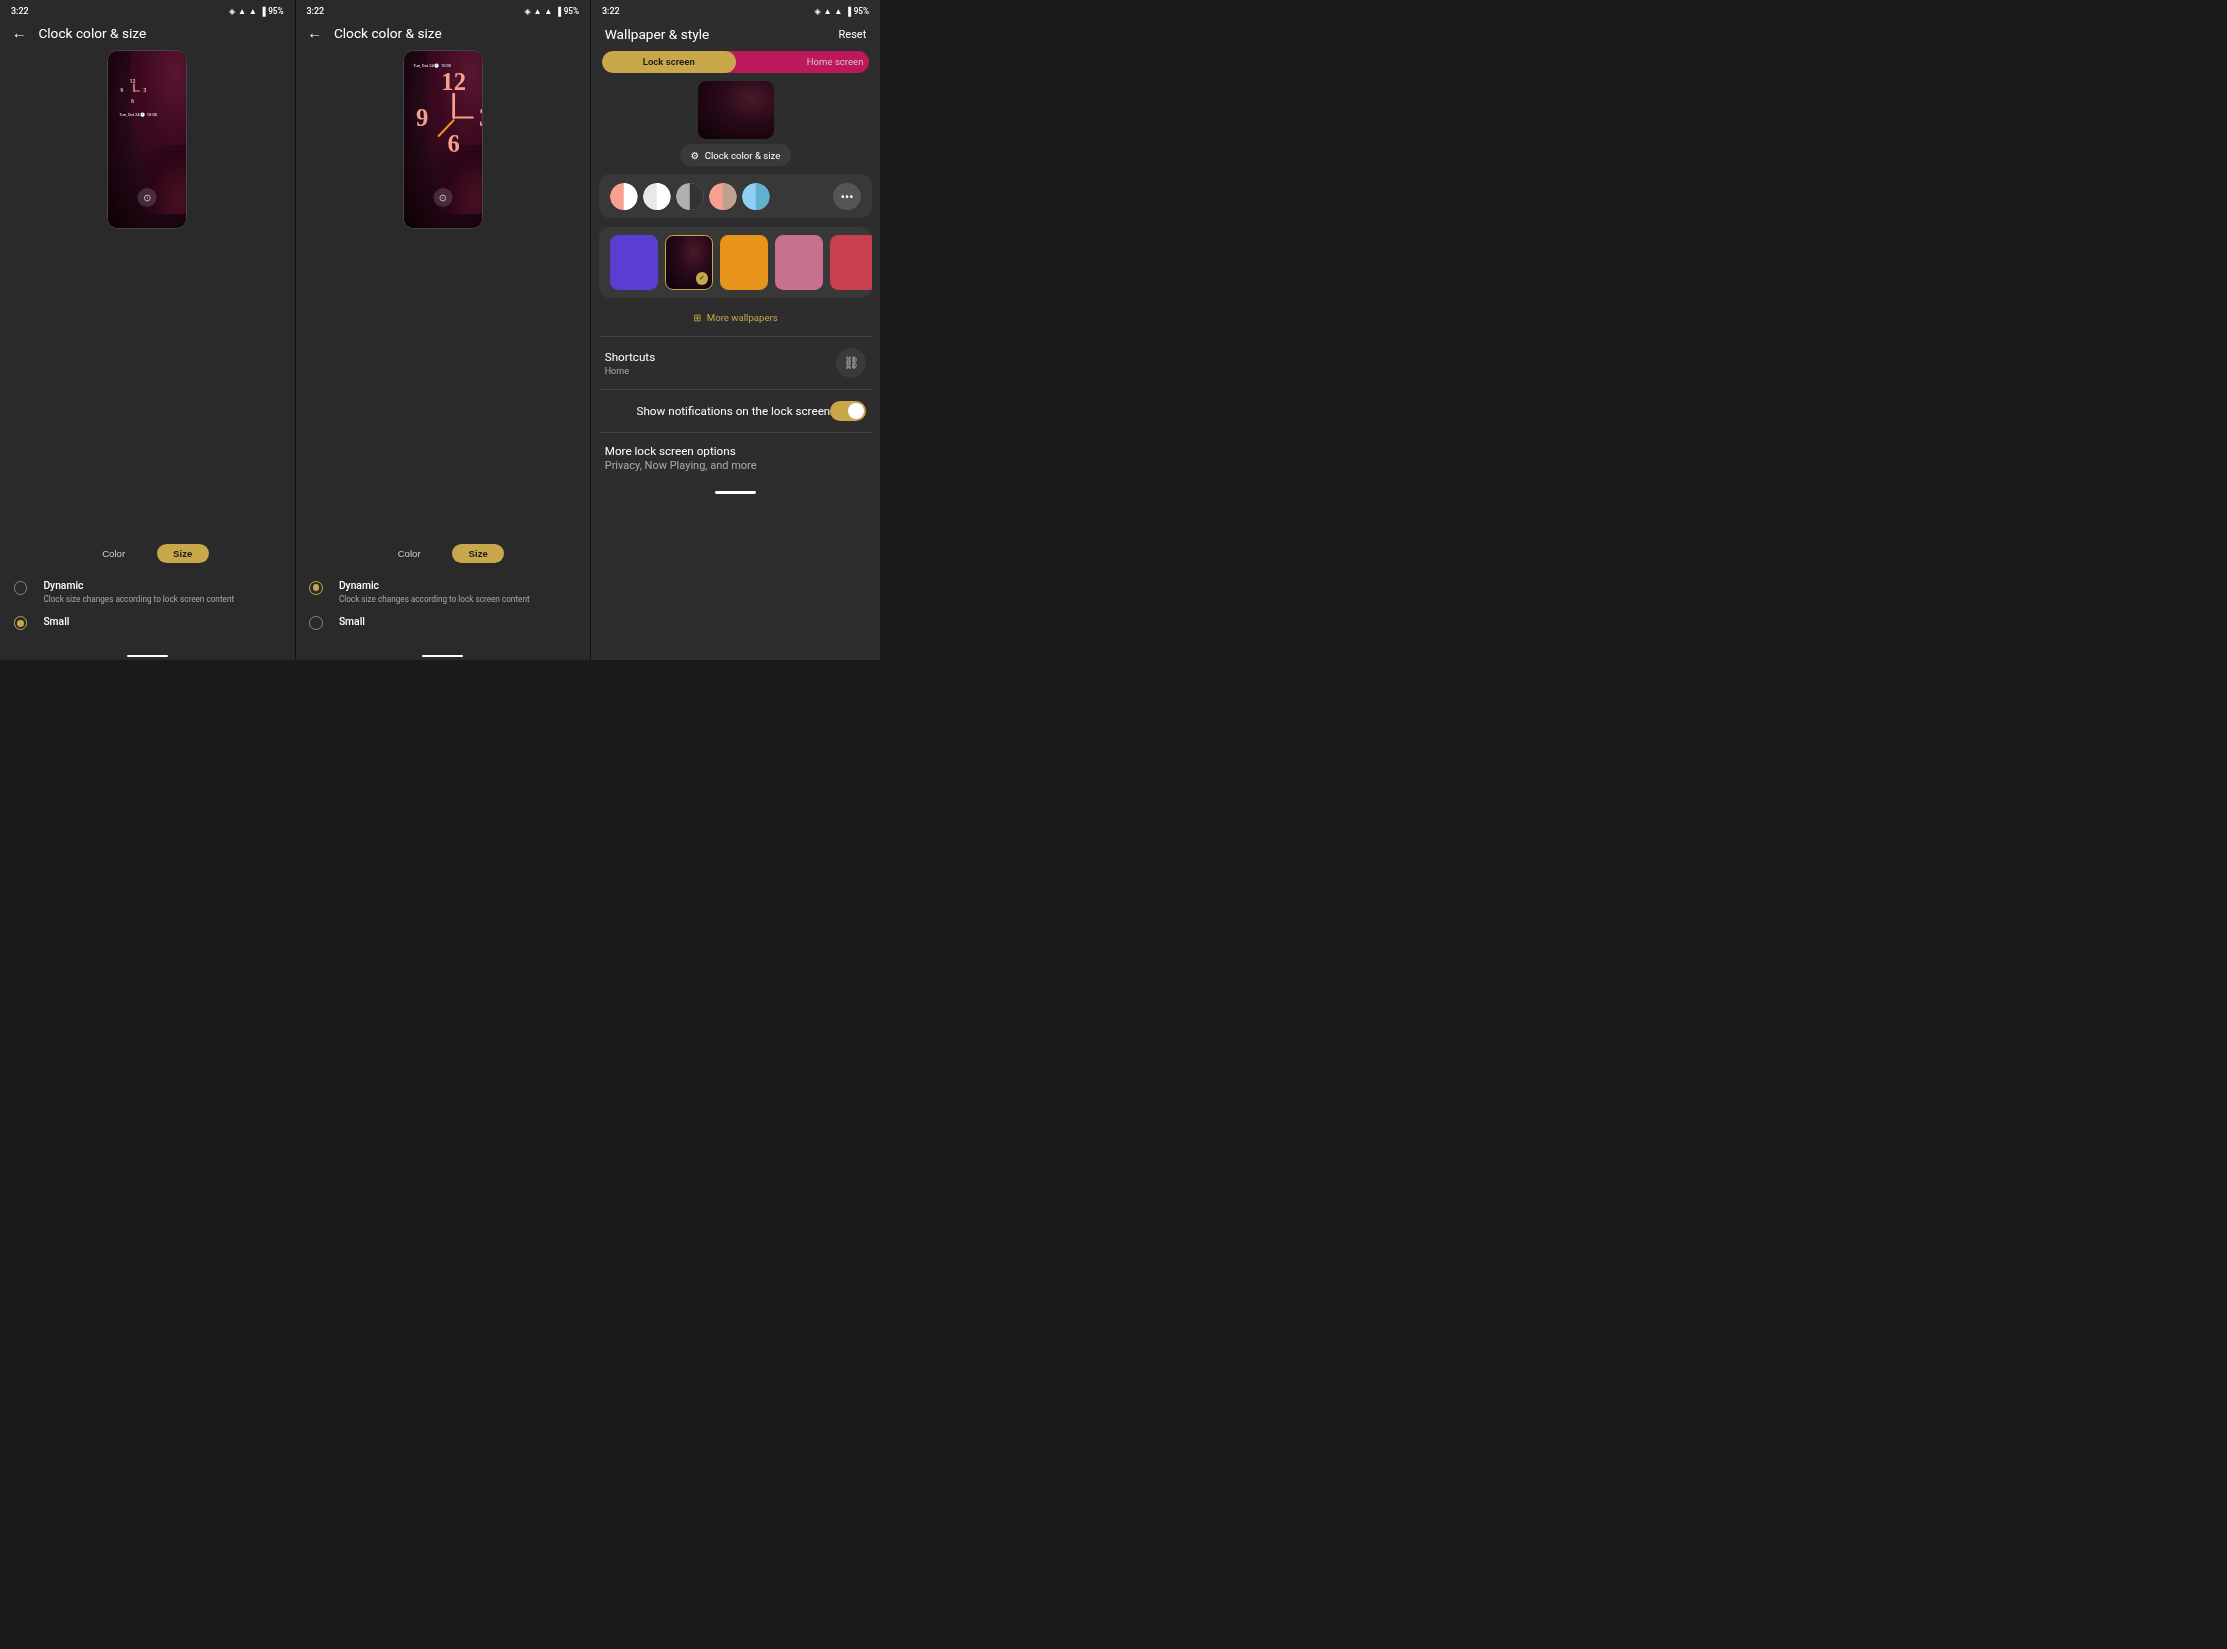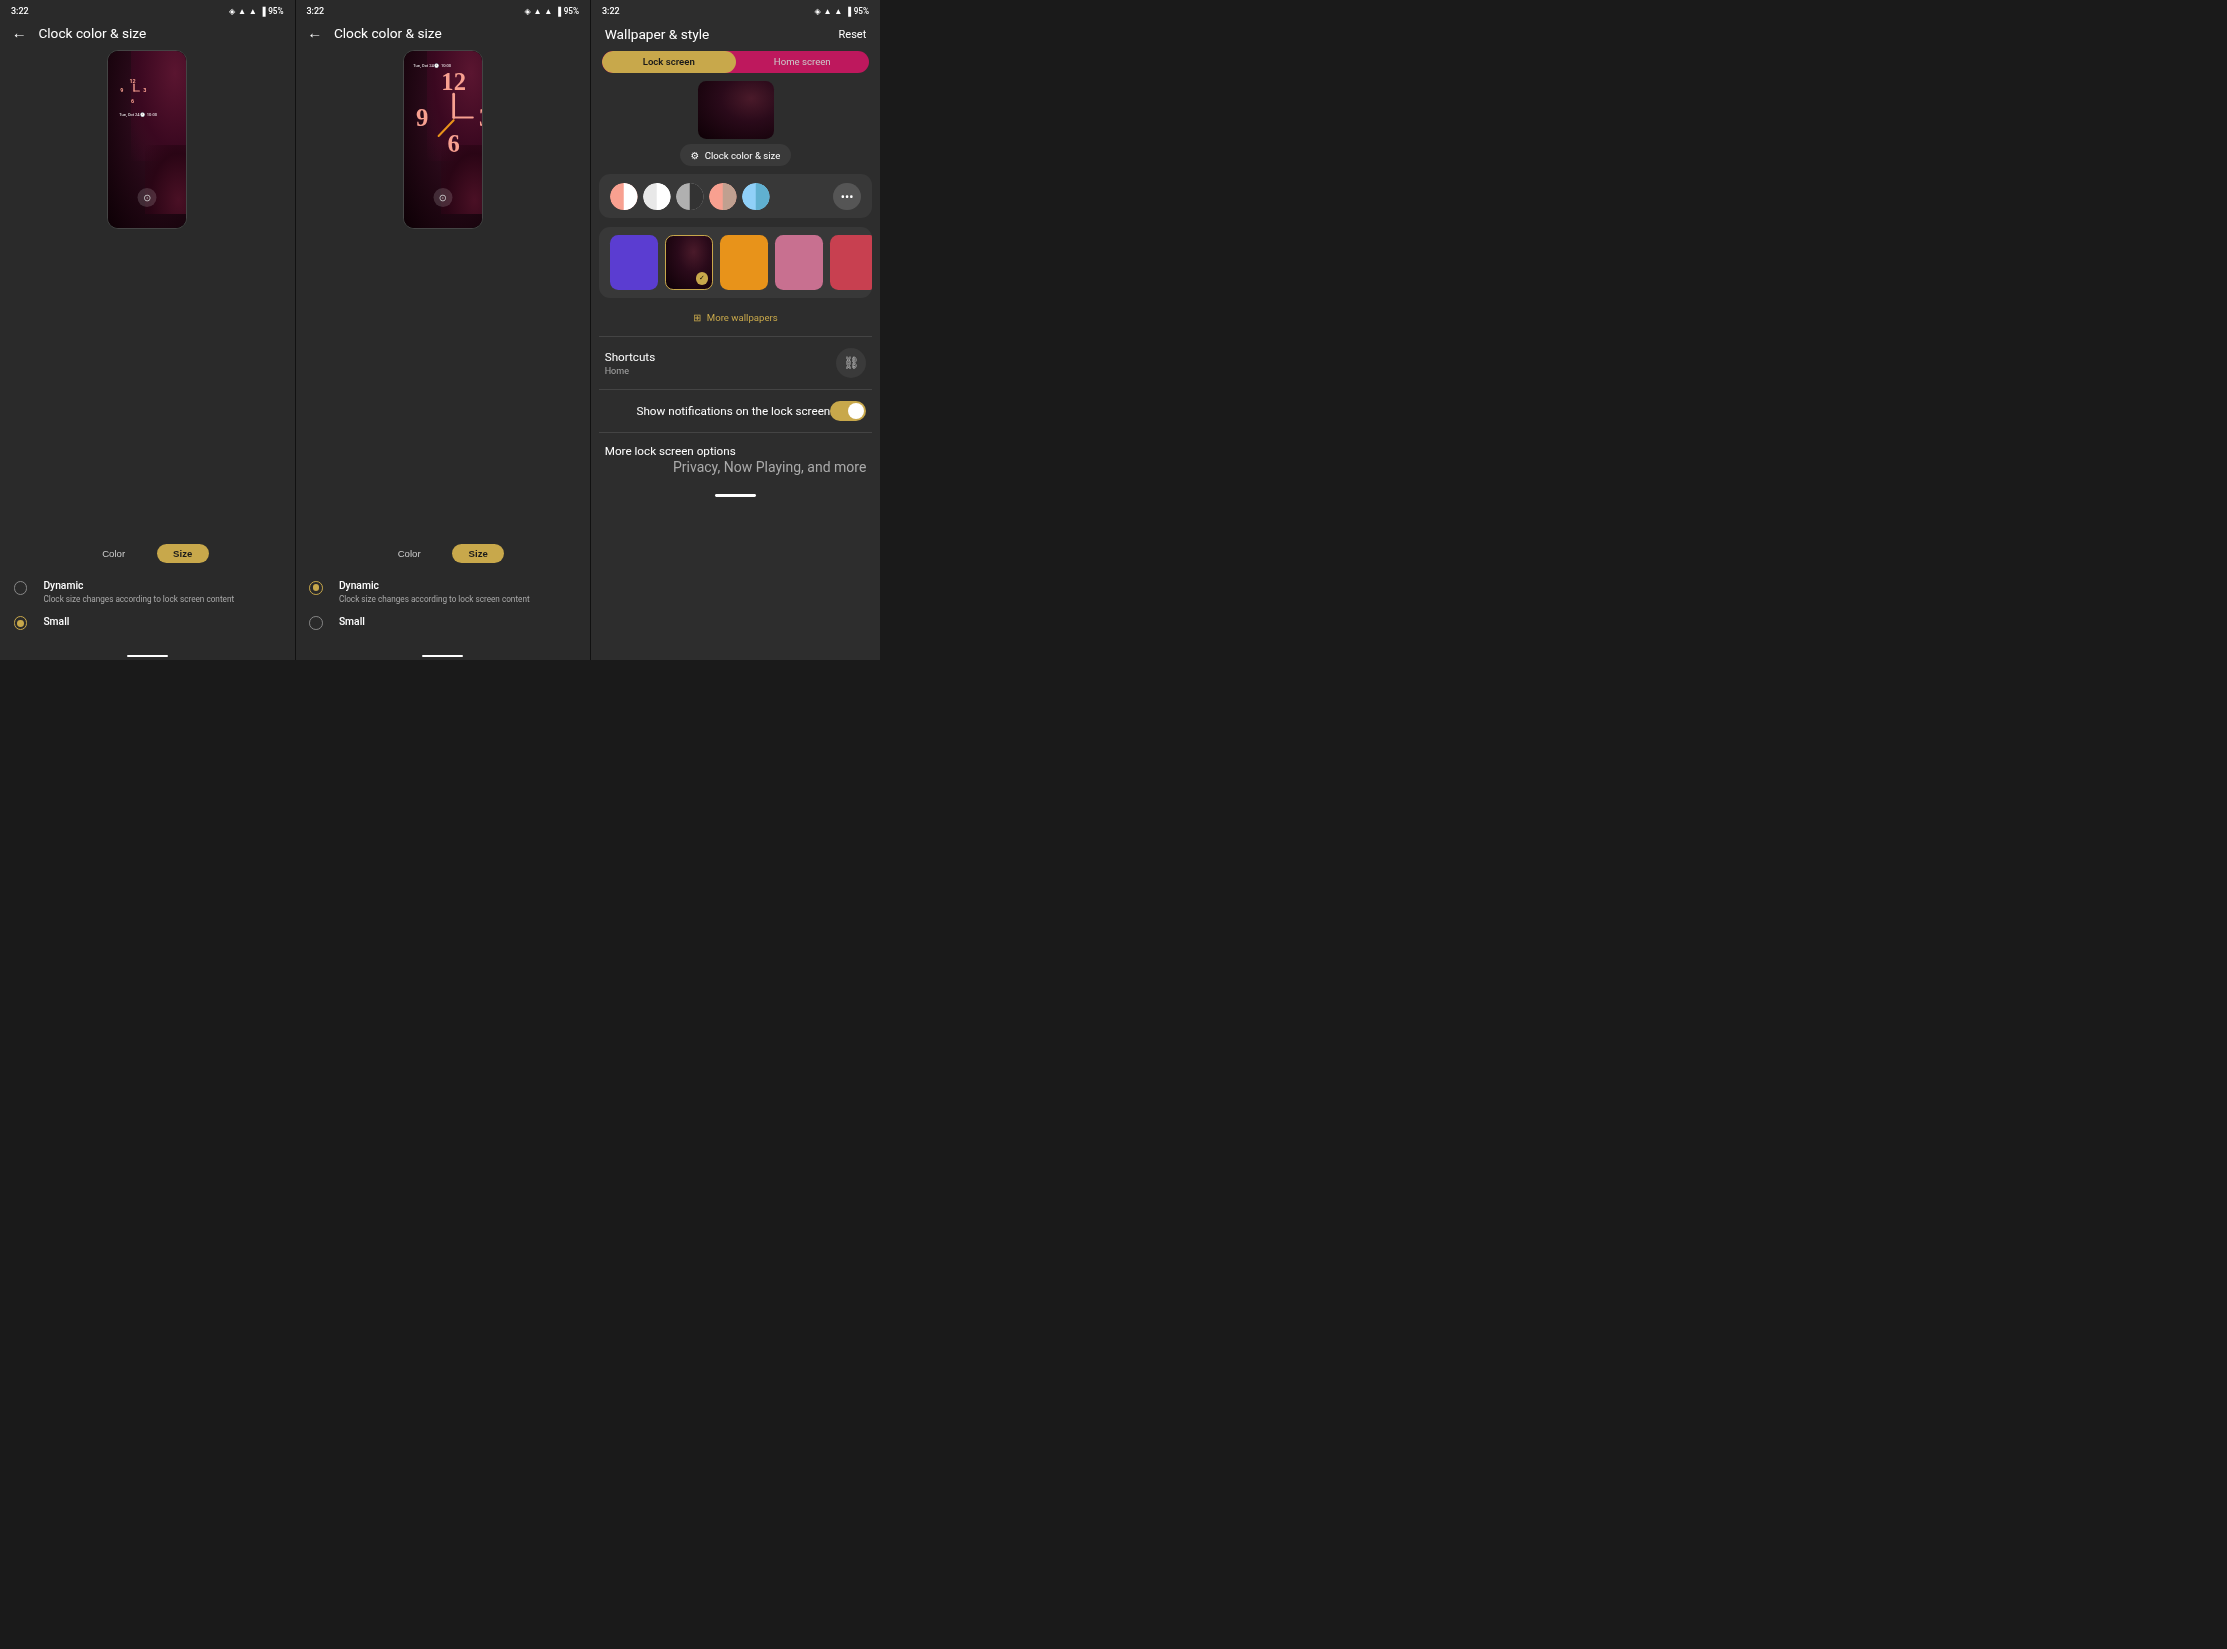--- a/index.html
+++ b/index.html
@@ -244,20 +244,21 @@
       cursor: pointer;
       border-radius: 16.5px;
     }
     .screen-tab.active {
       background: #c8a84b;
       color: #1a1a1a;
       font-weight: 600;
     }
     .screen-tab.inactive {
       color: #ccc;
+      text-align: right;
     }
     
     .clock-setting-btn {
       display: flex;
       align-items: center;
       gap: 5.5px;
       background: #3a3a3a;
       border-radius: 13.7px;
       padding: 5.5px 11px;
       margin: 0 auto 8.2px;
@@ -382,23 +383,22 @@
     .more-options-row {
       padding: 11px 13.7px;
     }
     .more-options-label {
       color: #fff;
       font-size: 11.7px;
       font-weight: 400;
     }
     .more-options-sub {
       color: #aaa;
-      font-size: 14px;
+      font-size: 11px;
       margin-top: 1.4px;
-      text-align: right;
     }
     
     .svg-clock { overflow: visible; }
   </style>
 </head>
 <body>
 
 <div class="panel">
   <div class="status-bar">
     <span>3:22</span>

